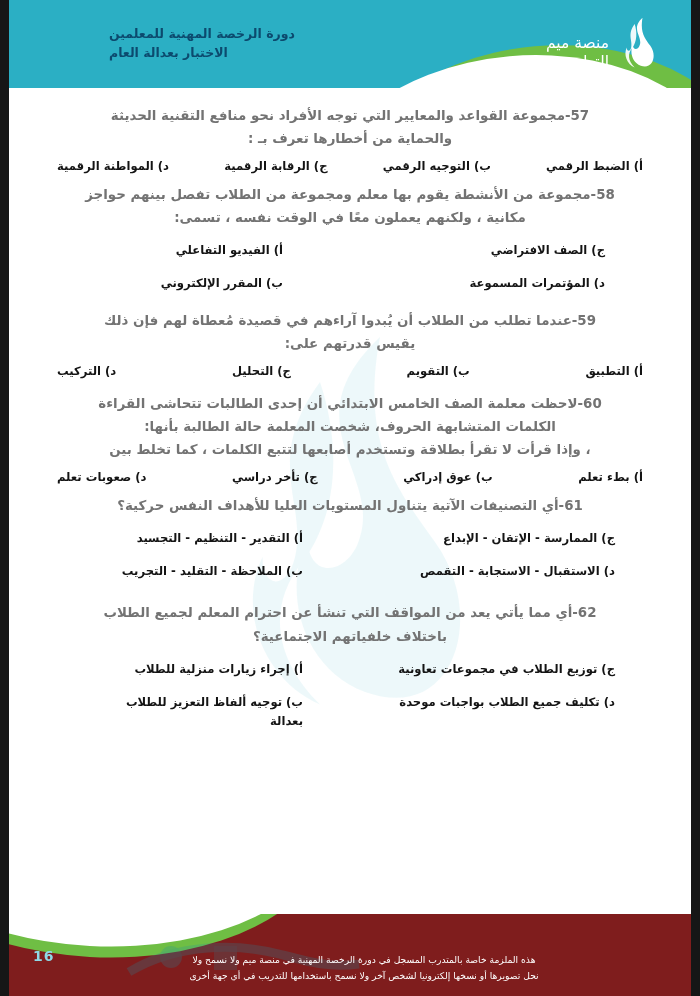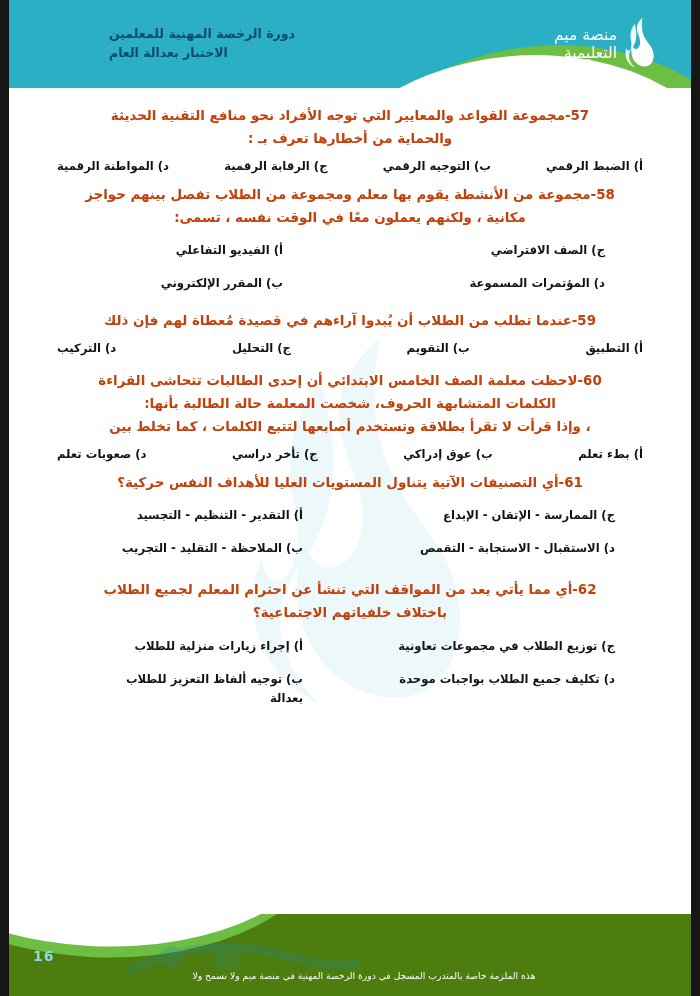--- a/index.html
+++ b/index.html
@@ -41,40 +41,40 @@
     border-radius:50% 50% 0 0 / 100% 100% 0 0;
     transform:rotate(-5deg);
   }
   .header-inner {
     position:relative; z-index:3;
     display:flex; align-items:center;
     height:88px;
     padding:0 16px 0 0;
   }
   .brand {
-    display:flex; align-items:center; gap:4px;
+    display:flex; align-items:flex-end; gap:12px;
     margin-right:8px; padding-right:10px;
   }
   .brand-mark { width:36px; height:54px; flex:0 0 auto; }
   .brand-text { line-height:1.18; color:#ffffff; }
   .brand-text div { font-size:15.5px; font-weight:400; letter-spacing:0.2px; }
   .header-titles {
     flex:1 1 auto;
     text-align:left;
     color:#0c4a6e;
     padding-left:100px;
     line-height:1.5;
   }
   .header-titles div { font-size:12.5px; font-weight:bold; }
 
   
   .footer {
     position:absolute; bottom:0; left:0; right:0;
     height:82px;
-    background:#4d7c0f;
+    background:#7f1d1d;
     overflow:hidden;
     z-index:4;
   }
   .footer-green {
     position:absolute;
     width:470px; height:165px;
     left:-150px; top:-122px;
     background:#6FBE44;
     border-radius:0 0 60% 60% / 0 0 100% 100%;
     transform:rotate(3deg);
@@ -132,21 +132,21 @@
     top:240px; left:50%;
     transform:translateX(-50%);
     width:260px; height:400px;
     z-index:1;
     opacity:.08;
     pointer-events:none;
   }
 
   .q-block { position:relative; z-index:3; }
   .q-text {
-    color:#c2410c;
+    color:#737373;
     font-size:13.4px;
     font-weight:bold;
     line-height:1.72;
     text-align:center;
     direction:rtl;
     padding:0 6px;
   }
   .q-text.wide { padding:0;text-align:center; }
 
   .opts { direction:rtl; }
@@ -235,20 +235,21 @@
         <div class="cell-r"><span class="opt">أ) الفيديو التفاعلي</span></div>
         <div class="cell-l"><span class="opt">د)  المؤتمرات المسموعة</span></div>
         <div class="cell-r"><span class="opt">ب)  المقرر الإلكتروني</span></div>
       </div>
     </div>
 
     <div class="sp14"></div>
 
     <div class="q-block">
       <div class="q-text">59-عندما تطلب من الطلاب أن يُبدوا آراءهم في قصيدة مُعطاة لهم فإن ذلك</div>
+      <div class="q-text">يقيس قدرتهم على:</div>
       <div class="opts opts-row1">
         <span class="opt">أ) التطبيق</span>
         <span class="opt">ب)  التقويم</span>
         <span class="opt">ج) التحليل</span>
         <span class="opt">د)  التركيب</span>
       </div>
     </div>
 
     <div class="sp10"></div>
 
@@ -299,17 +300,18 @@
       <path d="M10 40 C60 10 120 12 160 22 C190 30 210 36 240 32" stroke="#1b8fa3" stroke-width="9" fill="none" opacity=".7"></path>
       <circle cx="52" cy="25" r="11" fill="#1b8fa3" opacity=".7"></circle>
       <path d="M95 14 L118 14 L118 38 L95 38 Z" fill="#1b8fa3" opacity=".55"></path>
     </svg>
 
     <div class="page-num">16</div>
 
     <div class="footer-inner">
       <div class="footer-note">
         <div>هذه الملزمة خاصة بالمتدرب المسجل في دورة الرخصة المهنية في منصة ميم ولا نسمح ولا</div>
+        <div>نحل تصويرها أو نسخها إلكترونيا لشخص آخر ولا نسمح باستخدامها للتدريب في أي جهة أخرى</div>
       </div>
     </div>
   </div>
 
 </div>
 
 </body></html>

